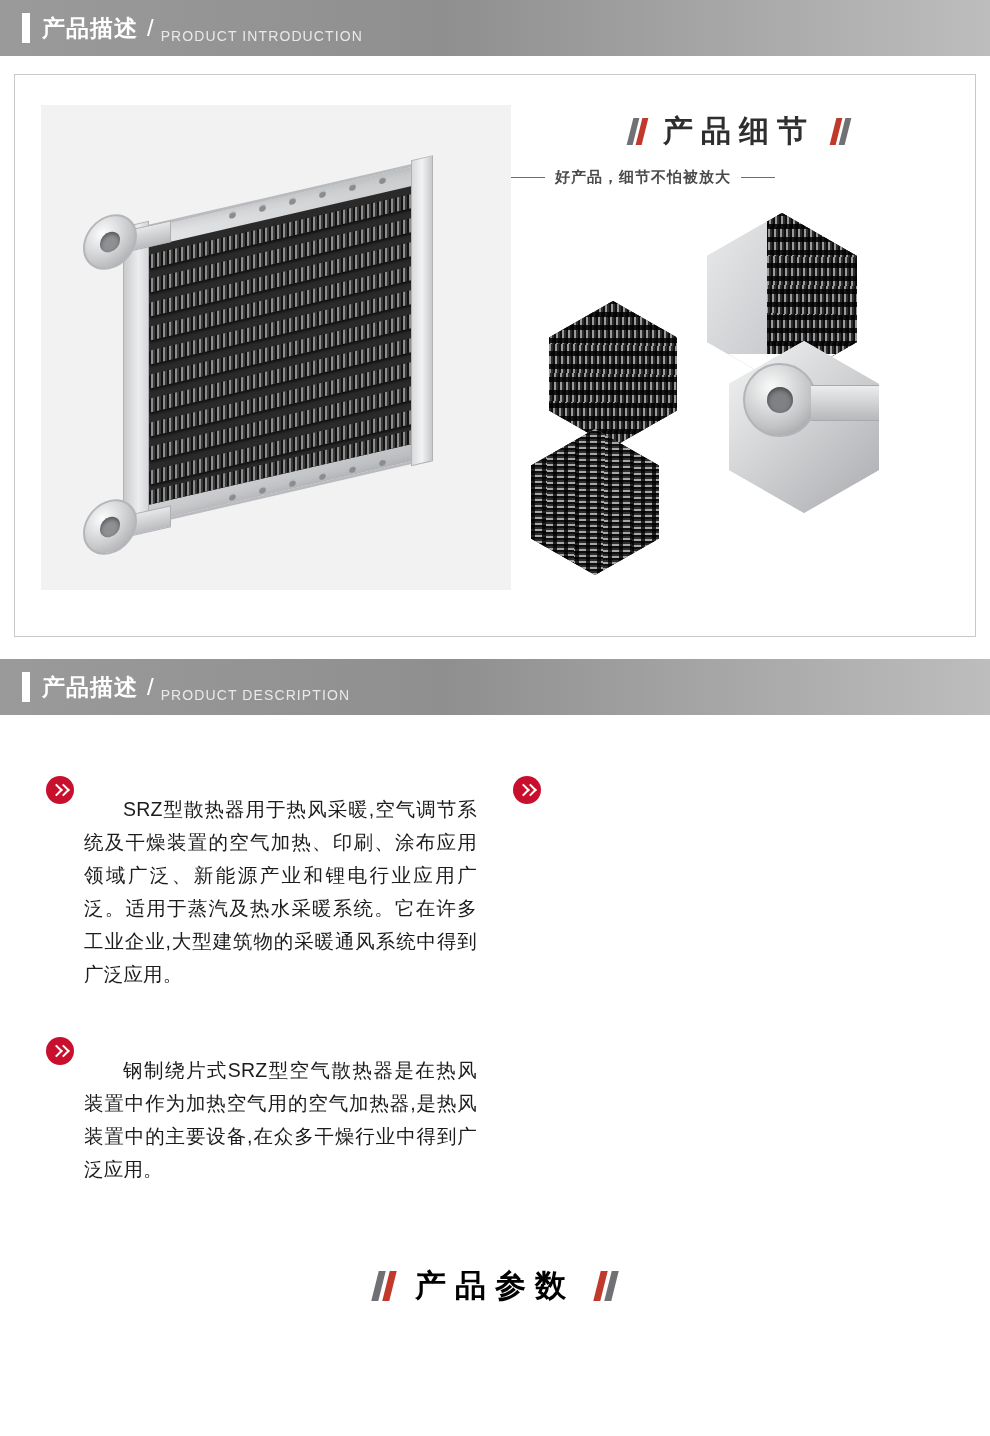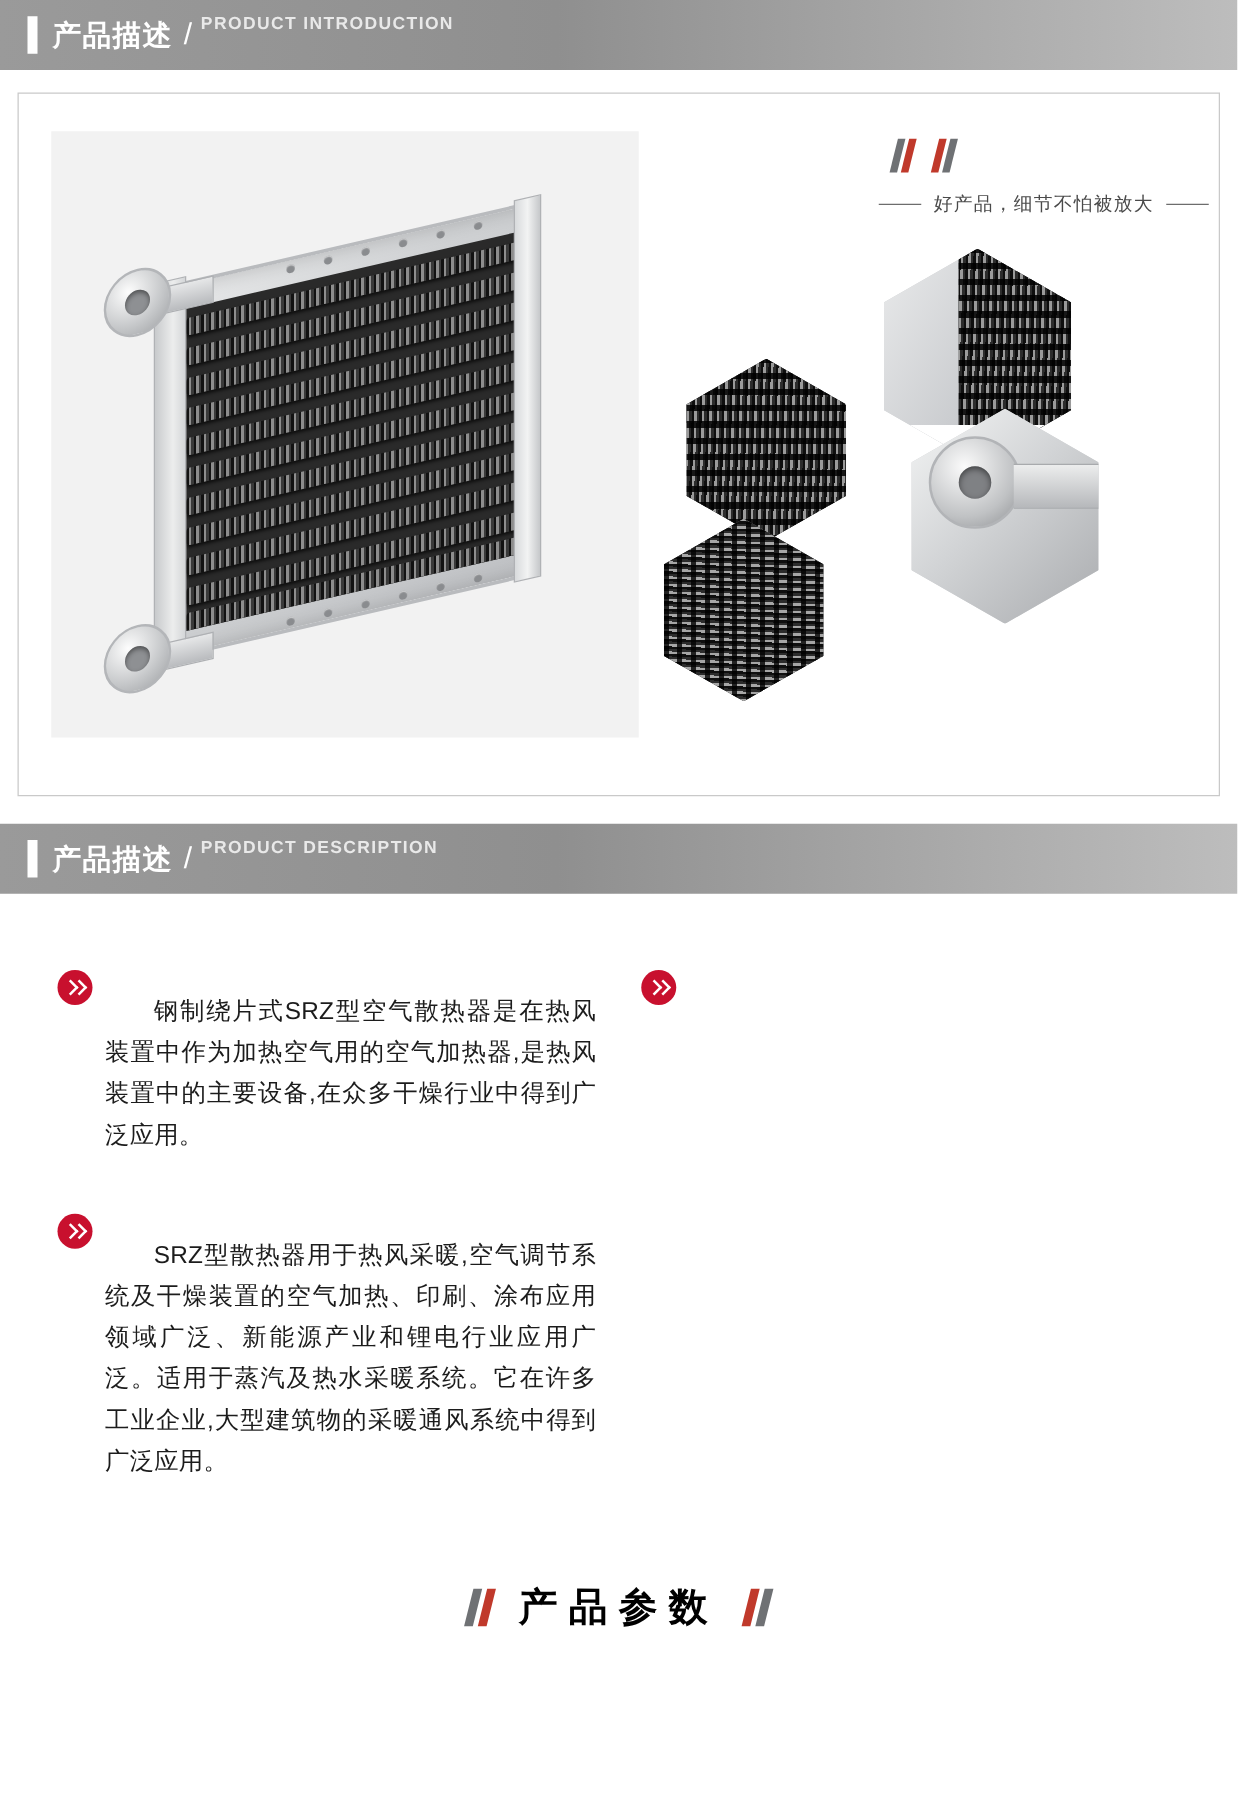--- a/index.html
+++ b/index.html
@@ -44,23 +44,23 @@
     font-size: 24px;
     margin: 0 7px 0 9px;
     line-height: 1;
     font-weight: 300;
   }
   .section-bar .en {
     color: #e9e9e9;
     font-size: 14px;
     letter-spacing: 1.1px;
     line-height: 1;
-    font-weight: 700;
+    font-weight: 400;
     align-self: flex-end;
-    padding-bottom: 31px;
+    padding-bottom: 13px;
   }
 
   
   .intro-panel {
     margin: 18px 14px 0 14px;
     border: 1px solid #c9c9c9;
     height: 563px;
     box-sizing: border-box;
     position: relative;
     background: #fff;
@@ -211,22 +211,23 @@
     color: #2e2e2e;
   }
   .detail-sub {
     margin-top: 16px;
     text-align: center;
     color: #4a4a4a;
     font-size: 15px;
     letter-spacing: 1px;
     display: flex;
     align-items: center;
-    justify-content: flex-end;
+    justify-content: flex-start;
     gap: 10px;
+    font-weight: bold;
   }
   .detail-sub .line {
     display: inline-block;
     width: 34px;
     height: 1px;
     background: #6d6d6d;
   }
 
   
   .hex-wrap {
@@ -435,20 +436,21 @@
       <div class="flange" style="left:42px;top:395px;transform:skewY(-13deg);"></div>
     </div>
 
     <div class="intro-right">
 
       <div class="detail-title">
         <span class="bars">
             <i class="g"></i>
             <i class="r"></i>
           </span>
+        <h2>产品细节</h2>
         <span class="bars">
             <i class="r"></i>
             <i class="g"></i>
           </span>
       </div>
 
       <div class="detail-sub">
         <span class="line"></span>
         <span>好产品，细节不怕被放大</span>
         <span class="line"></span>
@@ -490,25 +492,25 @@
   <span class="cn">产品描述</span>
   <span class="slash">/</span>
   <span class="en">PRODUCT DESCRIPTION</span>
 </div>
 
 <div class="desc-wrap">
 
   <div class="desc-col">
     <div class="bullet-row">
       <span class="bullet-icon"></span>
-      <p class="bullet-text">钢制绕片式SRZ型空气散热器是在热风装置中作为加热空气用的空气加热器,是热风装置中的主要设备,在众多干燥行业中得到广泛应用。</p>
+      <p class="bullet-text">SRZ型散热器用于热风采暖,空气调节系统及干燥装置的空气加热、印刷、涂布应用领域广泛、新能源产业和锂电行业应用广泛。适用于蒸汽及热水采暖系统。它在许多工业企业,大型建筑物的采暖通风系统中得到广泛应用。</p>
     </div>
     <div class="bullet-row">
       <span class="bullet-icon"></span>
-      <p class="bullet-text">SRZ型散热器用于热风采暖,空气调节系统及干燥装置的空气加热、印刷、涂布应用领域广泛、新能源产业和锂电行业应用广泛。适用于蒸汽及热水采暖系统。它在许多工业企业,大型建筑物的采暖通风系统中得到广泛应用。</p>
+      <p class="bullet-text">钢制绕片式SRZ型空气散热器是在热风装置中作为加热空气用的空气加热器,是热风装置中的主要设备,在众多干燥行业中得到广泛应用。</p>
     </div>
   </div>
 
   <div class="desc-col">
     <div class="bullet-row">
       <span class="bullet-icon"></span>
     </div>
   </div>
 
 </div>

